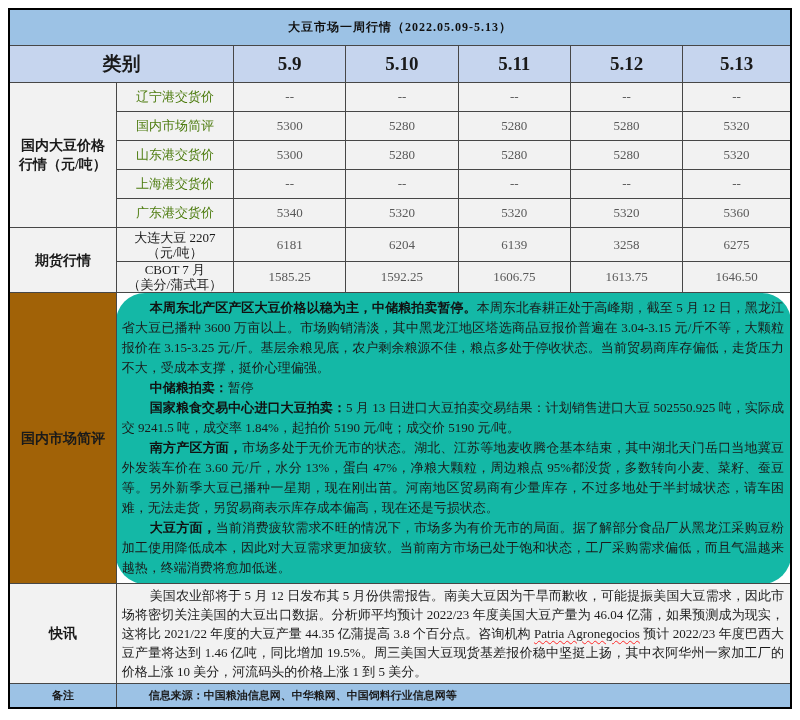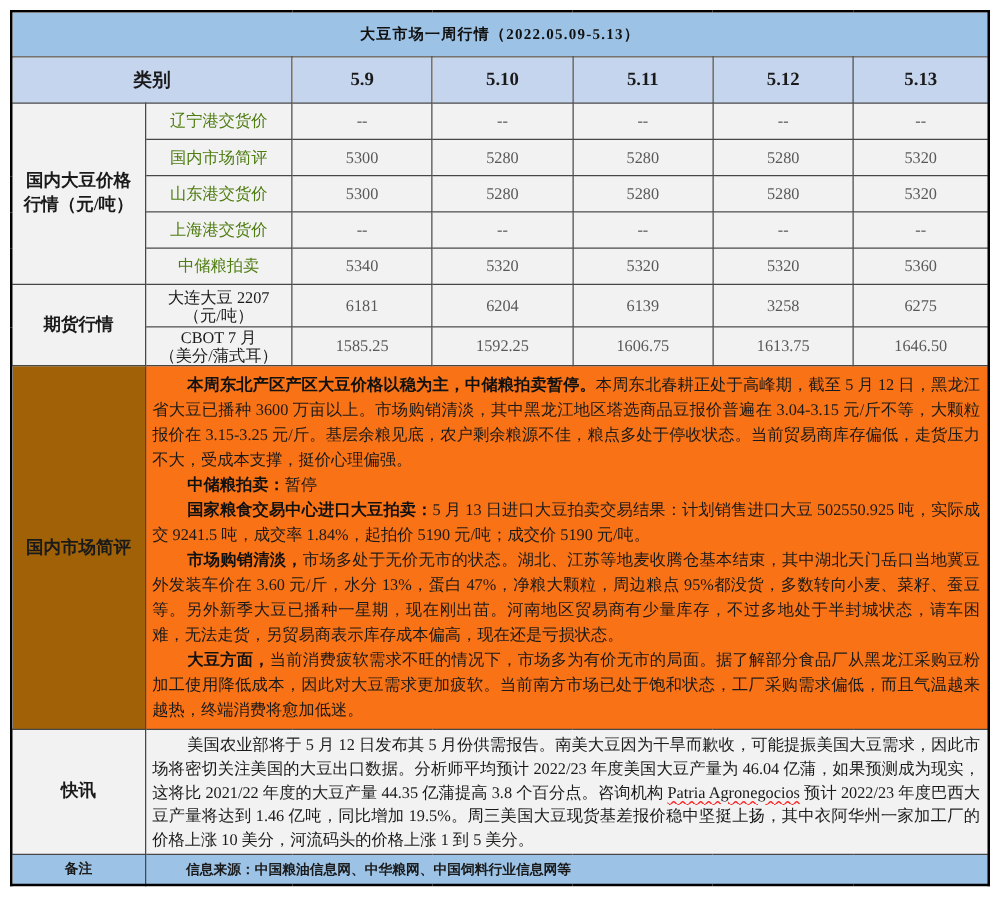--- a/index.html
+++ b/index.html
@@ -32,21 +32,21 @@
     font-size:12px;
     letter-spacing:1px;
     color:#111111;
   }
   
   .header-row td {
     height:36px;
     background:#C6D5EE;
     text-align:center;
     font-weight:bold;
-    font-size:15px;
+    font-size:19px;
     margin-left:20px;
   }
   
   .price-row td, .futures-row td {
     background:#F2F2F2;
     text-align:center;
     font-size:13px;
   }
   .price-row td { height:28px; }
   td.side-label {
@@ -57,27 +57,28 @@
     line-height:19px;
   }
   .value { color:#595959; }
   .sub-label { color:#4d7c0f; }
   .sub-two-line { font-size:12.5px; line-height:15px; color:#1a1a1a; }
   .futures-row.f1 td { height:33px; }
   .futures-row.f2 td { height:30px; }
   
   .review-row td.side-label { background:#a16207; }
   td.review-content {
-    background:#f97316;
+    background:#14b8a6;
     font-size:13px;
     line-height:20px;
     padding:3px 6px 3px 5px;
     height:284px;
     vertical-align:middle;
     text-align:justify;
+    border-radius:29px;
   }
   
   td.news-content {
     background:#F2F2F2;
     font-size:13px;
     line-height:19px;
     padding:2px 6px 2px 5px;
     height:92px;
     vertical-align:middle;
     text-align:justify;
@@ -161,21 +162,21 @@
     </tr>
     <tr class="price-row">
       <td class="sub-label">上海港交货价</td>
       <td class="value">--</td>
       <td class="value">--</td>
       <td class="value">--</td>
       <td class="value">--</td>
       <td class="value">--</td>
     </tr>
     <tr class="price-row">
-      <td class="sub-label">中储粮拍卖</td>
+      <td class="sub-label">广东港交货价</td>
       <td class="value">5340</td>
       <td class="value">5320</td>
       <td class="value">5320</td>
       <td class="value">5320</td>
       <td class="value">5360</td>
     </tr>
 
     <tr class="futures-row f1">
       <td rowspan="2" class="side-label">期货行情</td>
       <td class="sub-two-line">
@@ -199,21 +200,21 @@
       <td class="value">1613.75</td>
       <td class="value">1646.50</td>
     </tr>
 
     <tr class="review-row">
       <td class="side-label">国内市场简评</td>
       <td colspan="6" class="review-content">
         <p class="para"><b class="lead">本周东北产区产区大豆价格以稳为主，中储粮拍卖暂停。</b><span>本周东北春耕正处于高峰期，截至 5 月 12 日，黑龙江省大豆已播种 3600 万亩以上。市场购销清淡，其中黑龙江地区塔选商品豆报价普遍在 3.04-3.15 元/斤不等，大颗粒报价在 3.15-3.25 元/斤。基层余粮见底，农户剩余粮源不佳，粮点多处于停收状态。当前贸易商库存偏低，走货压力不大，受成本支撑，挺价心理偏强。</span></p>
         <p class="para"><b class="lead">中储粮拍卖：</b><span>暂停</span></p>
         <p class="para"><b class="lead">国家粮食交易中心进口大豆拍卖：</b><span>5 月 13 日进口大豆拍卖交易结果：计划销售进口大豆 502550.925 吨，实际成交 9241.5 吨，成交率 1.84%，起拍价 5190 元/吨；成交价 5190 元/吨。</span></p>
-        <p class="para"><b class="lead">市场购销清淡，</b><span>市场多处于无价无市的状态。湖北、江苏等地麦收腾仓基本结束，其中湖北天门岳口当地冀豆外发装车价在 3.60 元/斤，水分 13%，蛋白 47%，净粮大颗粒，周边粮点 95%都没货，多数转向小麦、菜籽、蚕豆等。另外新季大豆已播种一星期，现在刚出苗。河南地区贸易商有少量库存，不过多地处于半封城状态，请车困难，无法走货，另贸易商表示库存成本偏高，现在还是亏损状态。</span></p>
+        <p class="para"><b class="lead">南方产区方面，</b><span>市场多处于无价无市的状态。湖北、江苏等地麦收腾仓基本结束，其中湖北天门岳口当地冀豆外发装车价在 3.60 元/斤，水分 13%，蛋白 47%，净粮大颗粒，周边粮点 95%都没货，多数转向小麦、菜籽、蚕豆等。另外新季大豆已播种一星期，现在刚出苗。河南地区贸易商有少量库存，不过多地处于半封城状态，请车困难，无法走货，另贸易商表示库存成本偏高，现在还是亏损状态。</span></p>
         <p class="para"><b class="lead">大豆方面，</b><span>当前消费疲软需求不旺的情况下，市场多为有价无市的局面。据了解部分食品厂从黑龙江采购豆粉加工使用降低成本，因此对大豆需求更加疲软。当前南方市场已处于饱和状态，工厂采购需求偏低，而且气温越来越热，终端消费将愈加低迷。</span></p>
       </td>
     </tr>
 
     <tr class="news-row">
       <td class="side-label">快讯</td>
       <td colspan="6" class="news-content">
         <p class="para"><span>美国农业部将于 5 月 12 日发布其 5 月份供需报告。南美大豆因为干旱而歉收，可能提振美国大豆需求，因此市场将密切关注美国的大豆出口数据。分析师平均预计 2022/23 年度美国大豆产量为 46.04 亿蒲，如果预测成为现实，这将比 2021/22 年度的大豆产量 44.35 亿蒲提高 3.8 个百分点。咨询机构 </span><span class="spellcheck">Patria Agronegocios</span><span> 预计 2022/23 年度巴西大豆产量将达到 1.46 亿吨，同比增加 19.5%。周三美国大豆现货基差报价稳中坚挺上扬，其中衣阿华州一家加工厂的价格上涨 10 美分，河流码头的价格上涨 1 到 5 美分。</span></p>
       </td>
     </tr>

